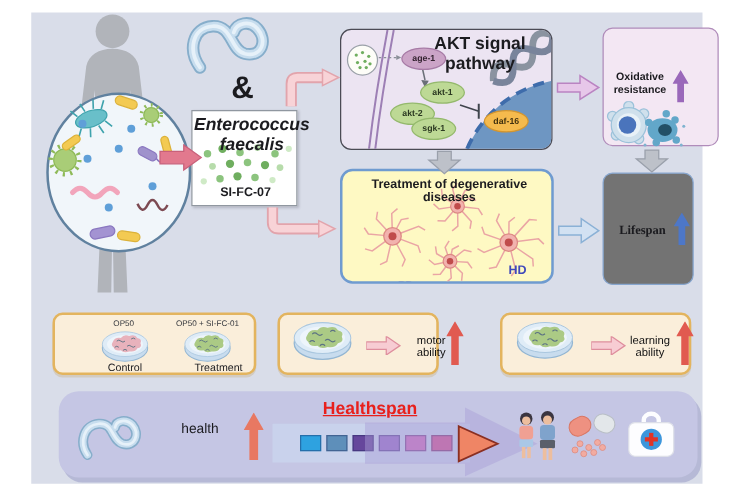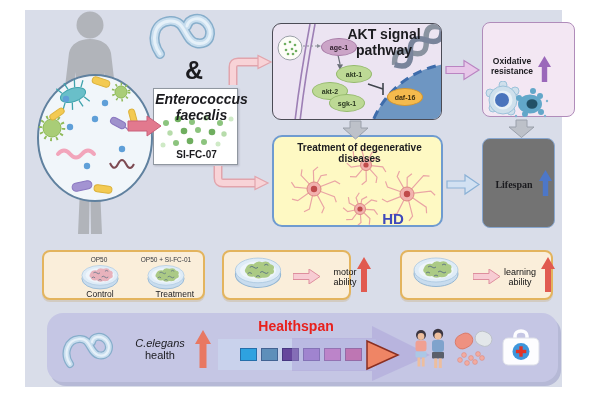--- a/index.html
+++ b/index.html
@@ -163,21 +163,21 @@
         <path d="M128.3,55.3 L113.5,50.1 l-2.0,-5.7" stroke="#eaa5a5" stroke-width="1.2" fill="none"></path>
         <path d="M130.6,52.6 L123.2,39.5 l2.3,-5.6" stroke="#eaa5a5" stroke-width="1.2" fill="none"></path>
         <circle cx="133" cy="57" r="7" fill="#f2b2ae" stroke="#dd8984"></circle>
         <circle cx="133" cy="57" r="3.2" fill="#c04b4b"></circle>
       </svg>
     <div class="t b ctr" style="left:0;top:5px;width:171px;font-size:10px;">
       <div>Treatment of degenerative</div>
       <div>diseases</div>
     </div>
     <div class="t b ctr" style="left:27px;top:86px;width:30px;font-size:9px;color:#3f49bb;text-align:right;">PD</div>
-    <div class="t b ctr" style="left:104px;top:74px;width:30px;font-size:15px;color:#3f49bb;">HD</div>
+    <div class="t b ctr" style="left:125px;top:74px;width:30px;font-size:10px;color:#3f49bb;">HD</div>
   </div>
 
   <div id="strain-box" class="box">
     <svg class="abs" style="left:0;top:0" width="85" height="77" viewBox="0 0 85 77">
       <circle cx="12" cy="34" r="3" fill="#8cc47e"></circle>
         <circle cx="24" cy="30" r="3.3" fill="#6fae5f"></circle>
       <circle cx="38" cy="33" r="3" fill="#8cc47e"></circle>
         <circle cx="52" cy="29" r="2.7" fill="#b7dcab"></circle>
       <circle cx="66" cy="34" r="3" fill="#8cc47e"></circle>
         <circle cx="77" cy="30" r="2.5" fill="#cfeac6"></circle>
@@ -286,27 +286,26 @@
 
   <div id="health-bar" class="box">
     <svg class="abs" style="left:15px;top:17px" width="62" height="44" viewBox="0 0 62 44">
       <g fill="none" stroke-linecap="round">
         <path d="M8,34 C1,24 5,10 17,9 C29,8 27,22 36,25 C46,28 50,17 44,10 C39,5 31,6 30,12" stroke="#87aecb" stroke-width="8"></path>
         <path d="M8,34 C1,24 5,10 17,9 C29,8 27,22 36,25 C46,28 50,17 44,10 C39,5 31,6 30,12" stroke="#c7ddee" stroke-width="5.5"></path>
         <path d="M8,34 C1,24 5,10 17,9 C29,8 27,22 36,25 C46,28 50,17 44,10 C39,5 31,6 30,12" stroke="#e6f1f9" stroke-width="2.2"></path>
       </g>
     </svg>
     <div class="t ctr" style="left:70px;top:24px;width:86px;font-size:11px;">
-      <div class="i">C.elegans</div>
       <div>health</div>
     </div>
     <svg class="abs" style="left:148px;top:17px" width="16" height="38" viewBox="0 0 16 38">
       <polygon points="8,0 16,14 11.5,14 11.5,38 4.5,38 4.5,14 0,14" fill="#e87862"></polygon>
     </svg>
-    <div class="t b ctr" style="left:189px;top:6px;width:120px;font-size:14px;color:#e8201c;">Healthspan</div>
+    <div class="t b ctr" style="left:189px;top:6px;width:120px;font-size:14px;color:#e8201c;text-decoration:underline;">Healthspan</div>
     <div class="abs" style="left:171px;top:26px;width:158px;height:31px;background:rgba(201,212,238,.8);"></div>
     <div class="abs" id="grad-squares" style="left:0;top:0;width:511px;height:69px;">
         <div class="grad-sq" style="left: 193px; background: rgb(46, 162, 224);"></div>
         <div class="grad-sq" style="left: 214px; background: rgb(94, 143, 186);"></div>
         <div class="grad-sq" style="left: 235px; background: rgb(102, 71, 156);"></div>
         <div class="grad-sq" style="left: 256px; background: rgb(154, 112, 200);"></div>
         <div class="grad-sq" style="left: 277px; background: rgb(204, 111, 190);"></div>
         <div class="grad-sq" style="left: 298px; background: rgb(207, 87, 150);"></div>
       </div>
     <svg class="abs" style="left:0;top:0" width="511" height="69" viewBox="0 0 511 69">

